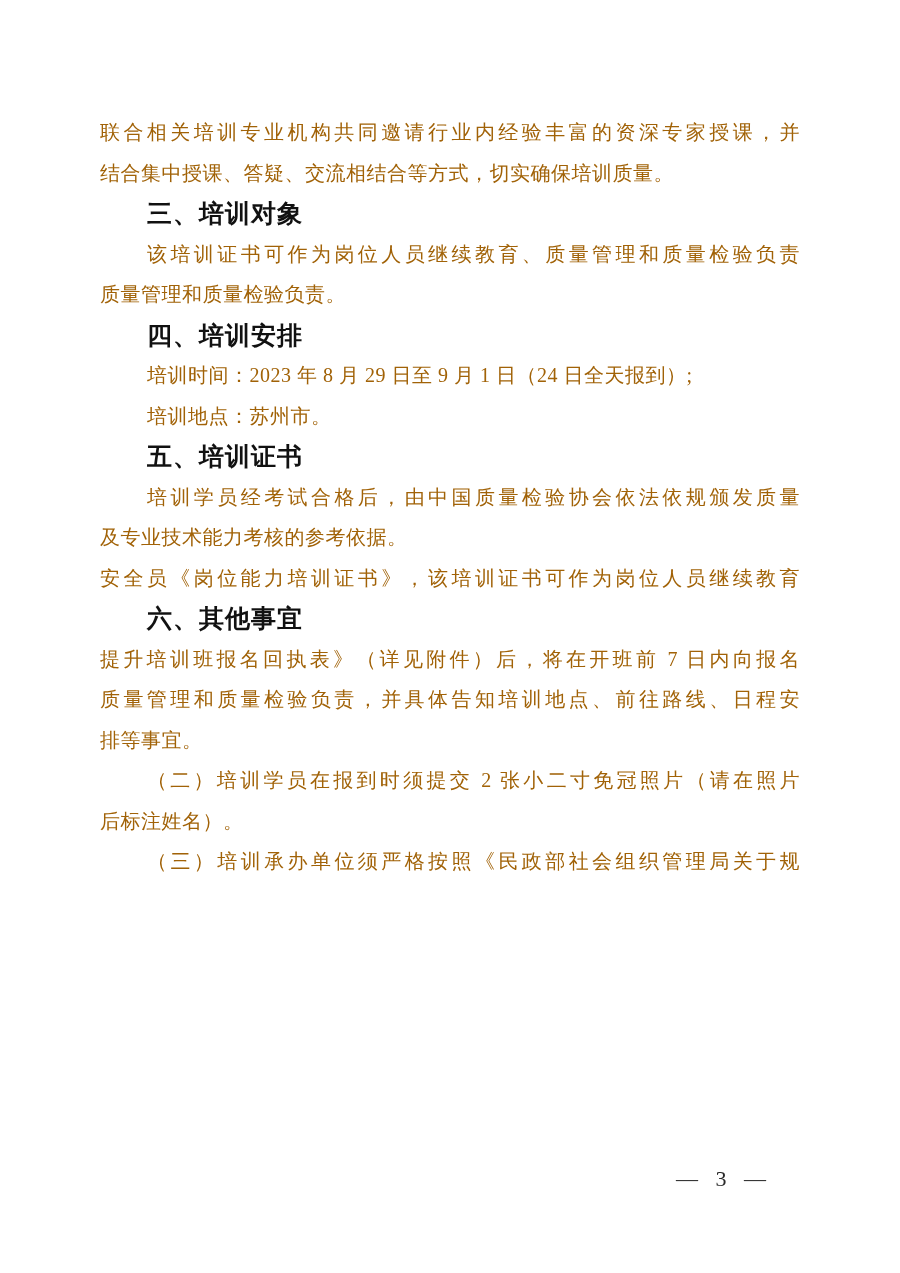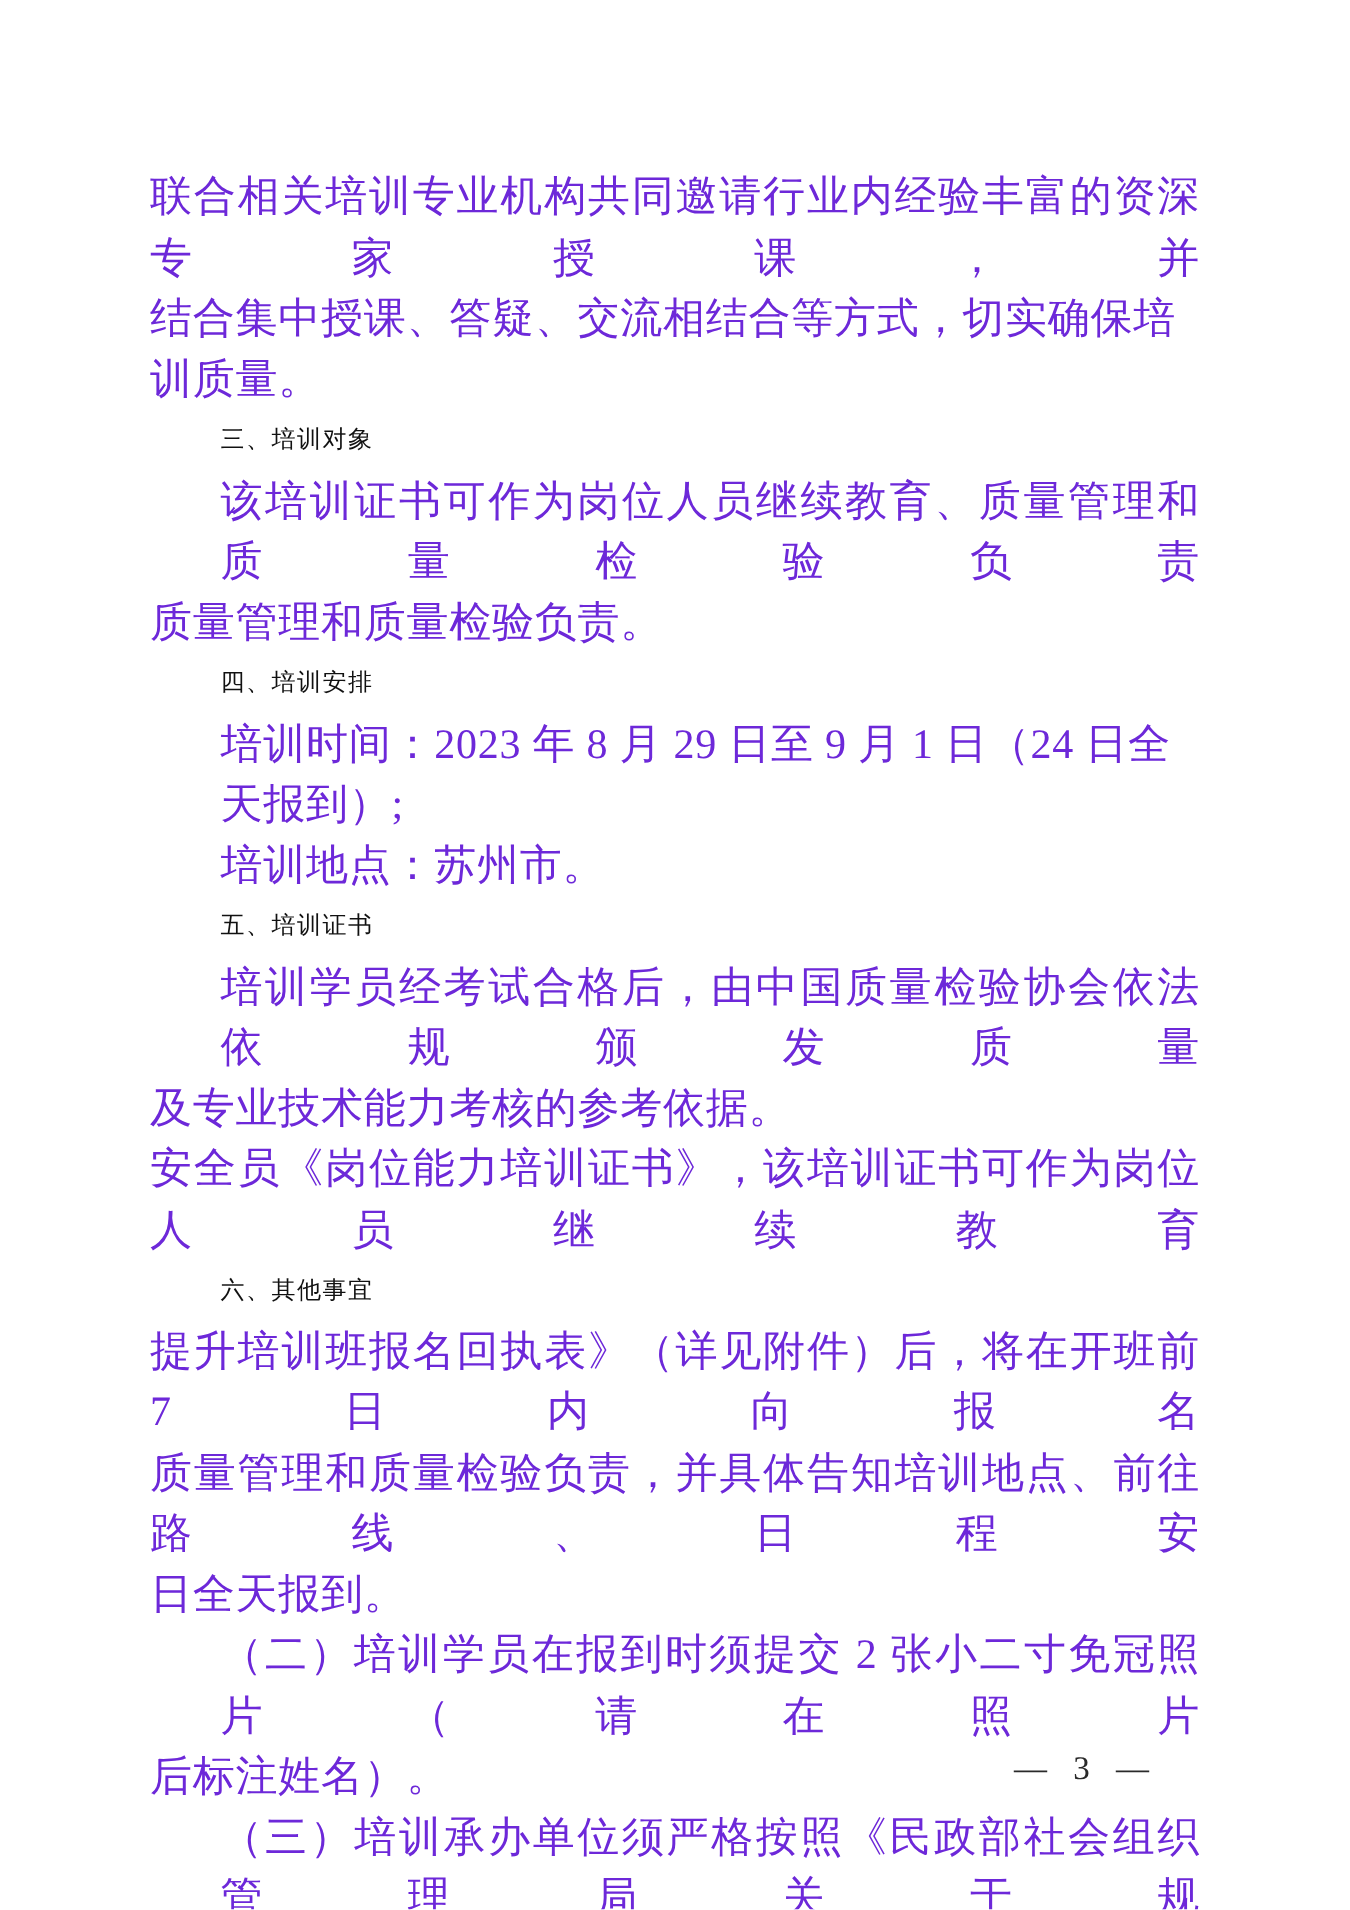--- a/index.html
+++ b/index.html
@@ -17,38 +17,38 @@
     overflow: hidden;
     font-family: "Liberation Serif", "DejaVu Serif", serif;
   }
   .text-block {
     position: absolute;
     top: 112px;
     left: 100px;
     width: 700px;
   }
   .line {
-    font-size: 28px;
+    font-size: 20px;
     line-height: 40.5px;
     letter-spacing: 0.5px;
     white-space: normal;
     text-align: left;
-    color: #6d28d9;
+    color: #a16207;
   }
   .line.just {
     text-align: justify;
     text-align-last: justify;
   }
   .line.ind {
     padding-left: 47px;
   }
   .line.h {
     font-family: "Liberation Sans", "DejaVu Sans", sans-serif;
-    font-weight: normal;
-    font-size: 16px;
+    font-weight: bold;
+    font-size: 25px;
     padding-left: 47px;
     letter-spacing: 1px;
     color: #111111;
   }
   .page-footer {
     position: absolute;
     top: 1166px;
     right: 128px;
     font-size: 22px;
     letter-spacing: 6px;
@@ -69,21 +69,21 @@
     <div class="line h">四、培训安排</div>
     <div class="line ind">培训时间：2023 年 8 月 29 日至 9 月 1 日（24 日全天报到）;</div>
     <div class="line ind">培训地点：苏州市。</div>
     <div class="line h">五、培训证书</div>
     <div class="line ind just">培训学员经考试合格后，由中国质量检验协会依法依规颁发质量</div>
     <div class="line">及专业技术能力考核的参考依据。</div>
     <div class="line just">安全员《岗位能力培训证书》，该培训证书可作为岗位人员继续教育</div>
     <div class="line h">六、其他事宜</div>
     <div class="line just">提升培训班报名回执表》（详见附件）后，将在开班前 7 日内向报名</div>
     <div class="line just">质量管理和质量检验负责，并具体告知培训地点、前往路线、日程安</div>
-    <div class="line">日全天报到。</div>
+    <div class="line">排等事宜。</div>
     <div class="line ind just">（二）培训学员在报到时须提交 2 张小二寸免冠照片（请在照片</div>
     <div class="line">后标注姓名）。</div>
     <div class="line ind just">（三）培训承办单位须严格按照《民政部社会组织管理局关于规</div>
 
   </div>
 
   <div class="page-footer">— 3 —</div>
 </div>
 
 </body></html>

